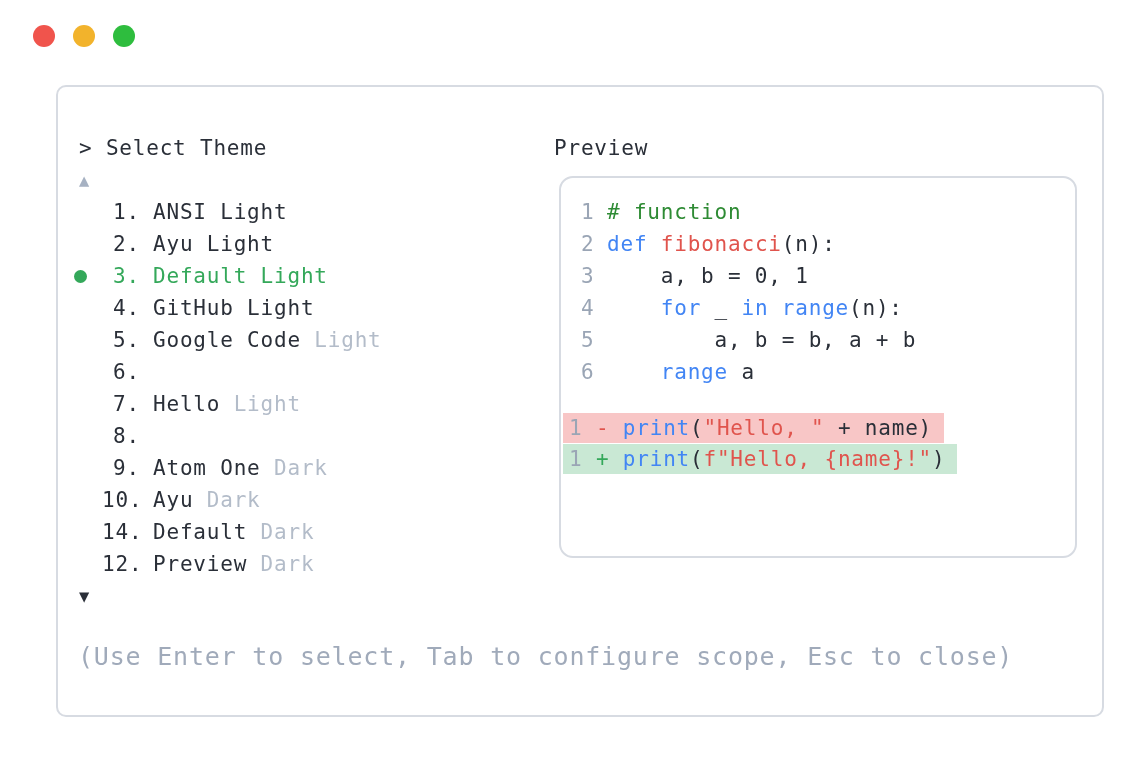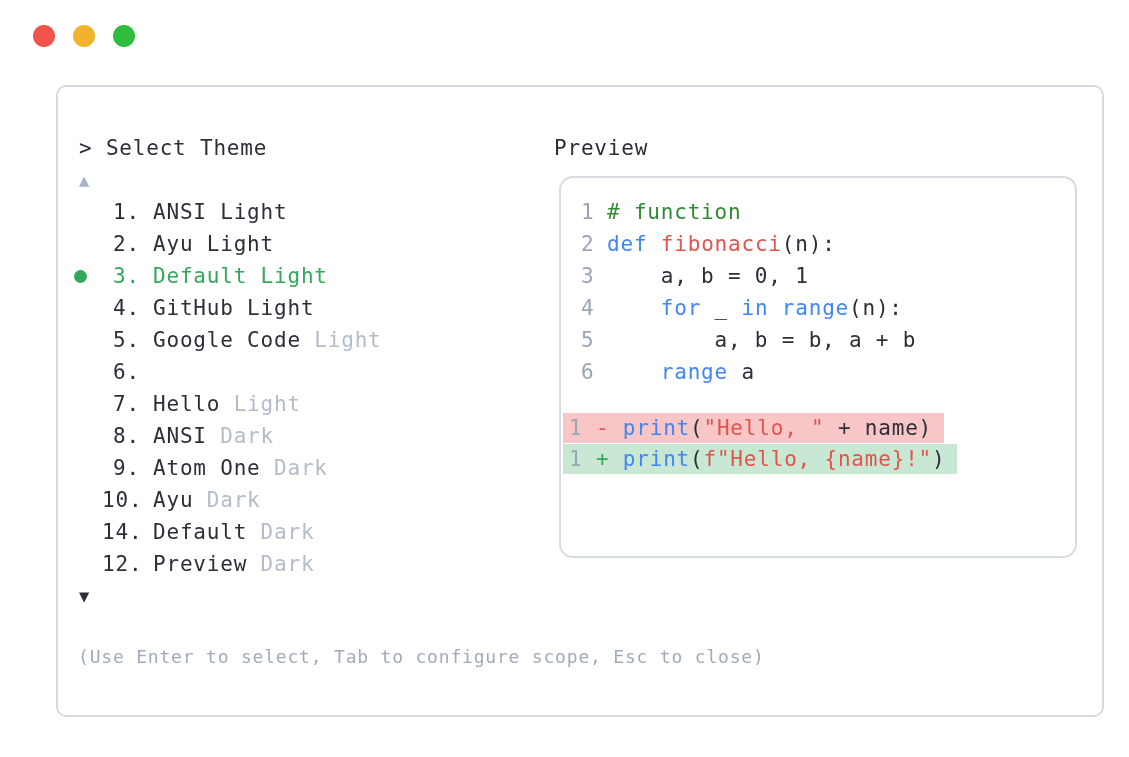--- a/index.html
+++ b/index.html
@@ -56,21 +56,21 @@
   .diff-row{
     height:30px;line-height:30px;margin:1px 0 1px 2px;padding:0 12px 0 6px;
     width:fit-content;font-size:21px;white-space:pre;
   }
   .diff-del{background:var(--diff-del-bg);}
   .diff-add{background:var(--diff-add-bg);}
   .sign-del{color:var(--string-red);}
   .sign-add{color:var(--accent-green);}
   .diff-row .lno{width:auto;margin-right:0;}
 
-  .hint{position:absolute;left:20px;top:554px;height:32px;line-height:32px;font-size:18px;color:var(--hint);white-space:pre;}
+  .hint{position:absolute;left:20px;top:554px;height:32px;line-height:32px;font-size:25px;color:var(--hint);white-space:pre;}
 </style>
 </head>
 <body>
 
 <div class="traffic">
   <span class="dot red"></span>
   <span class="dot yellow"></span>
   <span class="dot green"></span>
 </div>
 
@@ -80,21 +80,21 @@
     <div class="row prompt">&gt; Select Theme</div>
     <div class="scroll up">▲</div>
     <div id="theme-list">
         <div class="row theme-row"><span class="marker"></span><span class="num">1.</span><span class="label"><span>ANSI </span><span>Light</span></span></div>
         <div class="row theme-row"><span class="marker"></span><span class="num">2.</span><span class="label"><span>Ayu </span><span>Light</span></span></div>
         <div class="row theme-row sel"><span class="marker"><span class="dot-sel"></span></span><span class="num">3.</span><span class="label"><span>Default </span><span>Light</span></span></div>
         <div class="row theme-row"><span class="marker"></span><span class="num">4.</span><span class="label"><span>GitHub </span><span>Light</span></span></div>
         <div class="row theme-row"><span class="marker"></span><span class="num">5.</span><span class="label"><span>Google Code </span><span class="muted">Light</span></span></div>
         <div class="row theme-row"><span class="marker"></span><span class="num">6.</span></div>
         <div class="row theme-row"><span class="marker"></span><span class="num">7.</span><span class="label"><span>Hello </span><span class="muted">Light</span></span></div>
-        <div class="row theme-row"><span class="marker"></span><span class="num">8.</span><span class="label"><span>ANSI </span><span class="muted">Dark</span></span></div>
+        <div class="row theme-row"><span class="marker"></span><span class="num">8.</span></div>
         <div class="row theme-row"><span class="marker"></span><span class="num">9.</span><span class="label"><span>Atom One </span><span class="muted">Dark</span></span></div>
         <div class="row theme-row"><span class="marker"></span><span class="num">10.</span><span class="label"><span>Ayu </span><span class="muted">Dark</span></span></div>
         <div class="row theme-row"><span class="marker"></span><span class="num">14.</span><span class="label"><span>Default </span><span class="muted">Dark</span></span></div>
         <div class="row theme-row"><span class="marker"></span><span class="num">12.</span><span class="label"><span>Preview </span><span class="muted">Dark</span></span></div>
       </div>
     <div class="scroll down">▼</div>
   </div>
 
   <div class="preview-label">Preview</div>
 

